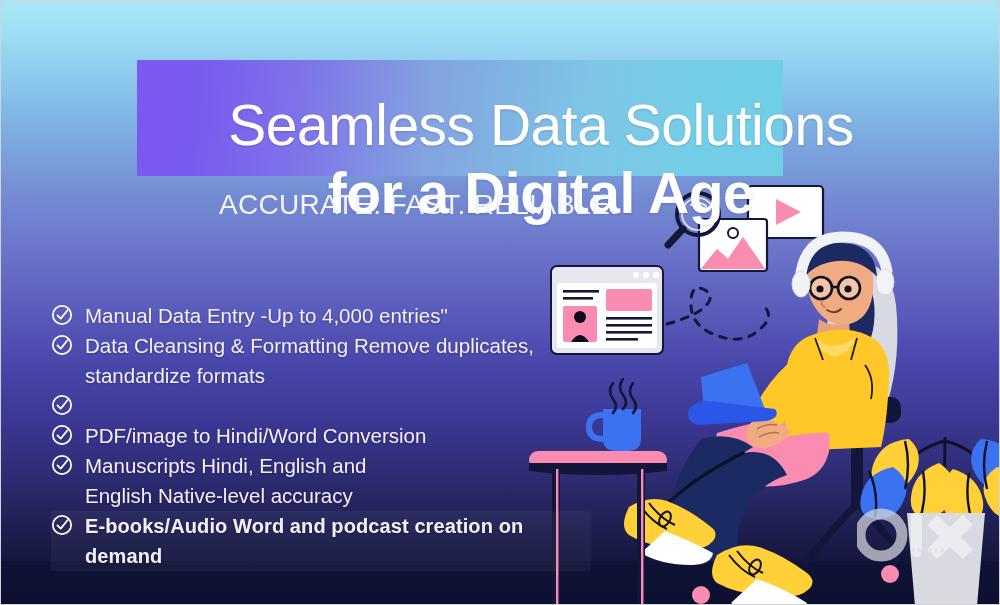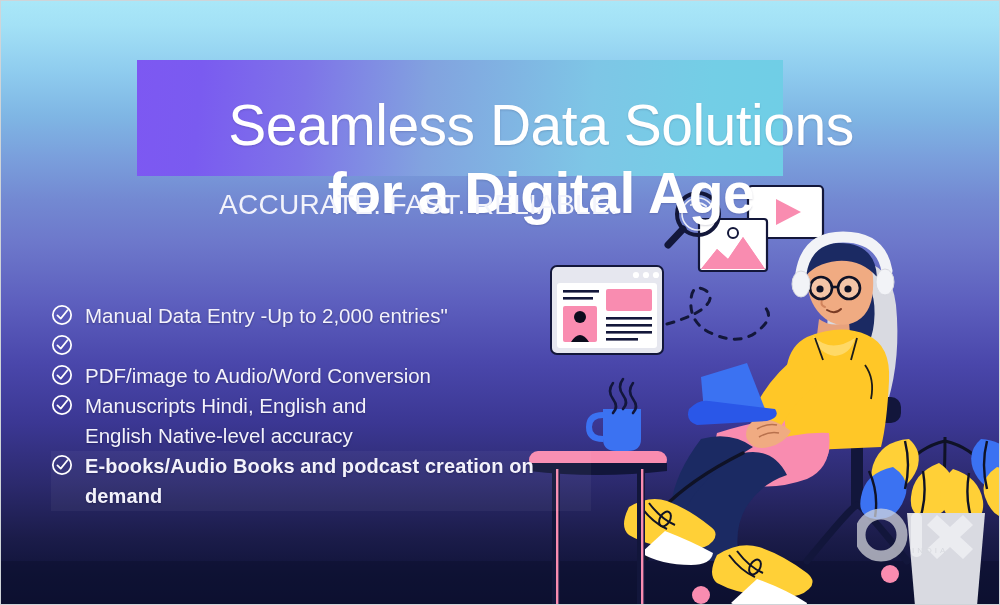--- a/index.html
+++ b/index.html
@@ -278,57 +278,67 @@
 
   <div class="bullets" id="feature-list">
 
   <div class="brow">
         <span class="ck">
           <svg viewBox="0 0 24 24" xmlns="http://www.w3.org/2000/svg">
             <circle cx="12" cy="12" r="10" fill="none" stroke="#ffffff" stroke-width="1.9"></circle>
             <path d="M7 12.4 L10.6 16 L18.2 6.6" fill="none" stroke="#ffffff" stroke-width="1.9" stroke-linecap="round" stroke-linejoin="round"></path>
           </svg>
         </span>
-        <span class="btxt">Manual Data Entry -Up to 2,000 entries"</span>
+        <span class="btxt">Manual Data Entry -Up to 4,000 entries"</span>
       </div>
       <div class="brow">
         <span class="ck">
           <svg viewBox="0 0 24 24" xmlns="http://www.w3.org/2000/svg">
             <circle cx="12" cy="12" r="10" fill="none" stroke="#ffffff" stroke-width="1.9"></circle>
             <path d="M7 12.4 L10.6 16 L18.2 6.6" fill="none" stroke="#ffffff" stroke-width="1.9" stroke-linecap="round" stroke-linejoin="round"></path>
           </svg>
         </span>
+        <span class="btxt">Data Cleansing &amp; Formatting Remove duplicates,
+standardize formats</span>
       </div>
       <div class="brow">
         <span class="ck">
           <svg viewBox="0 0 24 24" xmlns="http://www.w3.org/2000/svg">
             <circle cx="12" cy="12" r="10" fill="none" stroke="#ffffff" stroke-width="1.9"></circle>
             <path d="M7 12.4 L10.6 16 L18.2 6.6" fill="none" stroke="#ffffff" stroke-width="1.9" stroke-linecap="round" stroke-linejoin="round"></path>
           </svg>
         </span>
-        <span class="btxt">PDF/image  to Audio/Word Conversion</span>
+      </div>
+      <div class="brow">
+        <span class="ck">
+          <svg viewBox="0 0 24 24" xmlns="http://www.w3.org/2000/svg">
+            <circle cx="12" cy="12" r="10" fill="none" stroke="#ffffff" stroke-width="1.9"></circle>
+            <path d="M7 12.4 L10.6 16 L18.2 6.6" fill="none" stroke="#ffffff" stroke-width="1.9" stroke-linecap="round" stroke-linejoin="round"></path>
+          </svg>
+        </span>
+        <span class="btxt">PDF/image  to Hindi/Word Conversion</span>
       </div>
       <div class="brow">
         <span class="ck">
           <svg viewBox="0 0 24 24" xmlns="http://www.w3.org/2000/svg">
             <circle cx="12" cy="12" r="10" fill="none" stroke="#ffffff" stroke-width="1.9"></circle>
             <path d="M7 12.4 L10.6 16 L18.2 6.6" fill="none" stroke="#ffffff" stroke-width="1.9" stroke-linecap="round" stroke-linejoin="round"></path>
           </svg>
         </span>
         <span class="btxt">Manuscripts Hindi, English and
 English Native-level accuracy</span>
       </div>
       <div class="brow b-strong">
         <span class="ck">
           <svg viewBox="0 0 24 24" xmlns="http://www.w3.org/2000/svg">
             <circle cx="12" cy="12" r="10" fill="none" stroke="#ffffff" stroke-width="1.9"></circle>
             <path d="M7 12.4 L10.6 16 L18.2 6.6" fill="none" stroke="#ffffff" stroke-width="1.9" stroke-linecap="round" stroke-linejoin="round"></path>
           </svg>
         </span>
-        <span class="btxt">E-books/Audio Books and podcast creation on demand</span>
+        <span class="btxt">E-books/Audio Word and podcast creation on demand</span>
       </div>
     </div>
 
   <div class="wm">
     <svg width="120" height="70" viewBox="0 0 120 70" xmlns="http://www.w3.org/2000/svg">
       <circle cx="24" cy="34" r="21" fill="none" stroke="#d7d9de" stroke-width="11"></circle>
       <rect x="54" y="12" width="11" height="44" rx="5" fill="#f3f4f7"></rect>
       <path d="M80 14 l13 12 l13 -12 l10 10 l-13 12 l13 12 l-10 10 l-13 -12 l-13 12 l-10 -10 l13 -12 l-13 -12 Z" fill="#f3f4f7"></path>
     </svg>
     <div class="wmtext">INDIA</div>

